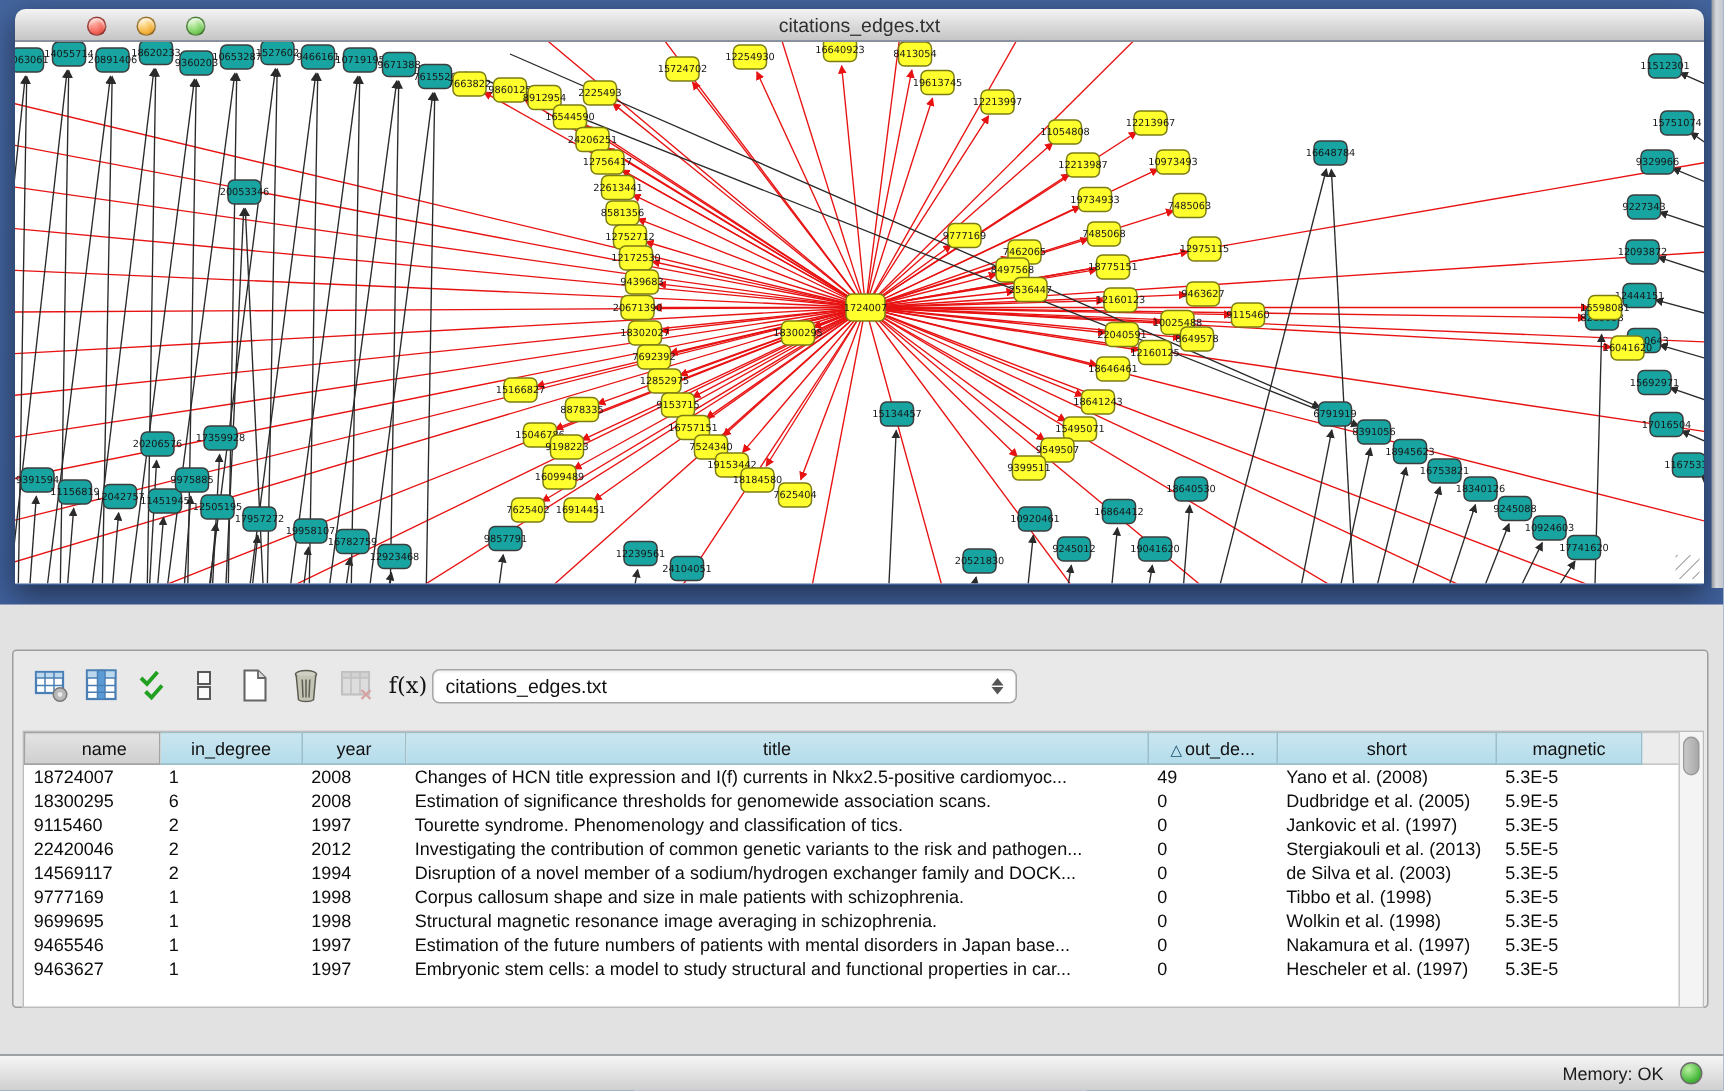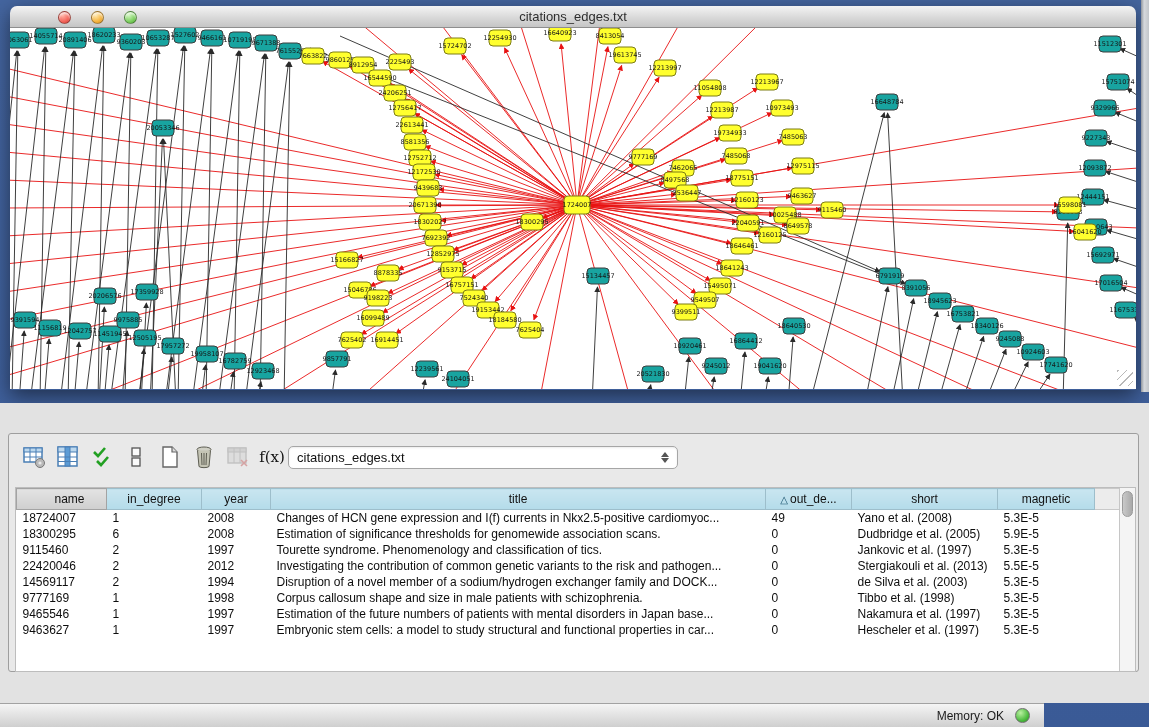--- a/index.html
+++ b/index.html
@@ -67,21 +67,21 @@
   .vthumb { position:absolute; left:2px; top:3px; width:11px; height:26px; border-radius:6px;
             background:linear-gradient(90deg,#c9c9c9,#a9a9a9); border:1px solid #9a9a9a; }
 
   .tabbar { position:absolute; left:0; top:271px; width:100%; display:flex; justify-content:center; }
   .segctrl { display:flex; border:1px solid #9f9f9f; border-radius:5px; overflow:hidden; height:22px;
              background:#fdfdfd; box-shadow:0 1px 0 rgba(255,255,255,.7); }
   .seg { padding:0 16px; font-size:12.5px; line-height:21px; color:#1c1c1c; border-right:1px solid #bdbdbd; }
   .seg:last-child { border-right:none; }
   .seg.active { background:linear-gradient(180deg,#8f8f8f,#6d6d6d); color:#efefef; }
 
-  .statusbar { position:absolute; left:0; top:703px; width:1044px; height:24px;
+  .statusbar { position:absolute; left:0; top:703px; width:1149px; height:24px;
                background:linear-gradient(180deg,#f5f5f5,#cfcfcf); border-top:1px solid #a2a2a2; }
   .mem-label { position:absolute; right:40px; top:5px; font-size:12px; color:#1b1b1b; }
   .mem-dot { position:absolute; right:14px; top:4px; width:15px; height:15px; border-radius:50%;
              border:1px solid #6d6d6d;
              background:radial-gradient(circle at 35% 30%,#b9f0a0,#47b83a 65%,#2f8f25); }
 
   svg text { font-family:"DejaVu Sans",sans-serif; }
 </style>
 </head>
 <body>
@@ -850,21 +850,21 @@
               <th class="">short</th>
               <th class="">magnetic</th>
               <th class="col-filler"></th>
             </tr>
           </thead>
         <tbody id="tbody">
             <tr>
               <td>18724007</td>
               <td>1</td>
               <td>2008</td>
-              <td>Changes of HCN gene expression and I(f) currents in Nkx2.5-positive cardiomyoc...</td>
+              <td>Changes of HCN title expression and I(f) currents in Nkx2.5-positive cardiomyoc...</td>
               <td>49</td>
               <td>Yano et al. (2008)</td>
               <td>5.3E-5</td>
               <td></td>
             </tr>
             <tr>
               <td>18300295</td>
               <td>6</td>
               <td>2008</td>
               <td>Estimation of significance thresholds for genomewide association scans.</td>
@@ -907,20 +907,30 @@
               <td>9777169</td>
               <td>1</td>
               <td>1998</td>
               <td>Corpus callosum shape and size in male patients with schizophrenia.</td>
               <td>0</td>
               <td>Tibbo et al. (1998)</td>
               <td>5.3E-5</td>
               <td></td>
             </tr>
             <tr>
+              <td>9699695</td>
+              <td>1</td>
+              <td>1998</td>
+              <td>Structural magnetic resonance image averaging in schizophrenia.</td>
+              <td>0</td>
+              <td>Wolkin et al. (1998)</td>
+              <td>5.3E-5</td>
+              <td></td>
+            </tr>
+            <tr>
               <td>9465546</td>
               <td>1</td>
               <td>1997</td>
               <td>Estimation of the future numbers of patients with mental disorders in Japan base...</td>
               <td>0</td>
               <td>Nakamura et al. (1997)</td>
               <td>5.3E-5</td>
               <td></td>
             </tr>
             <tr>

